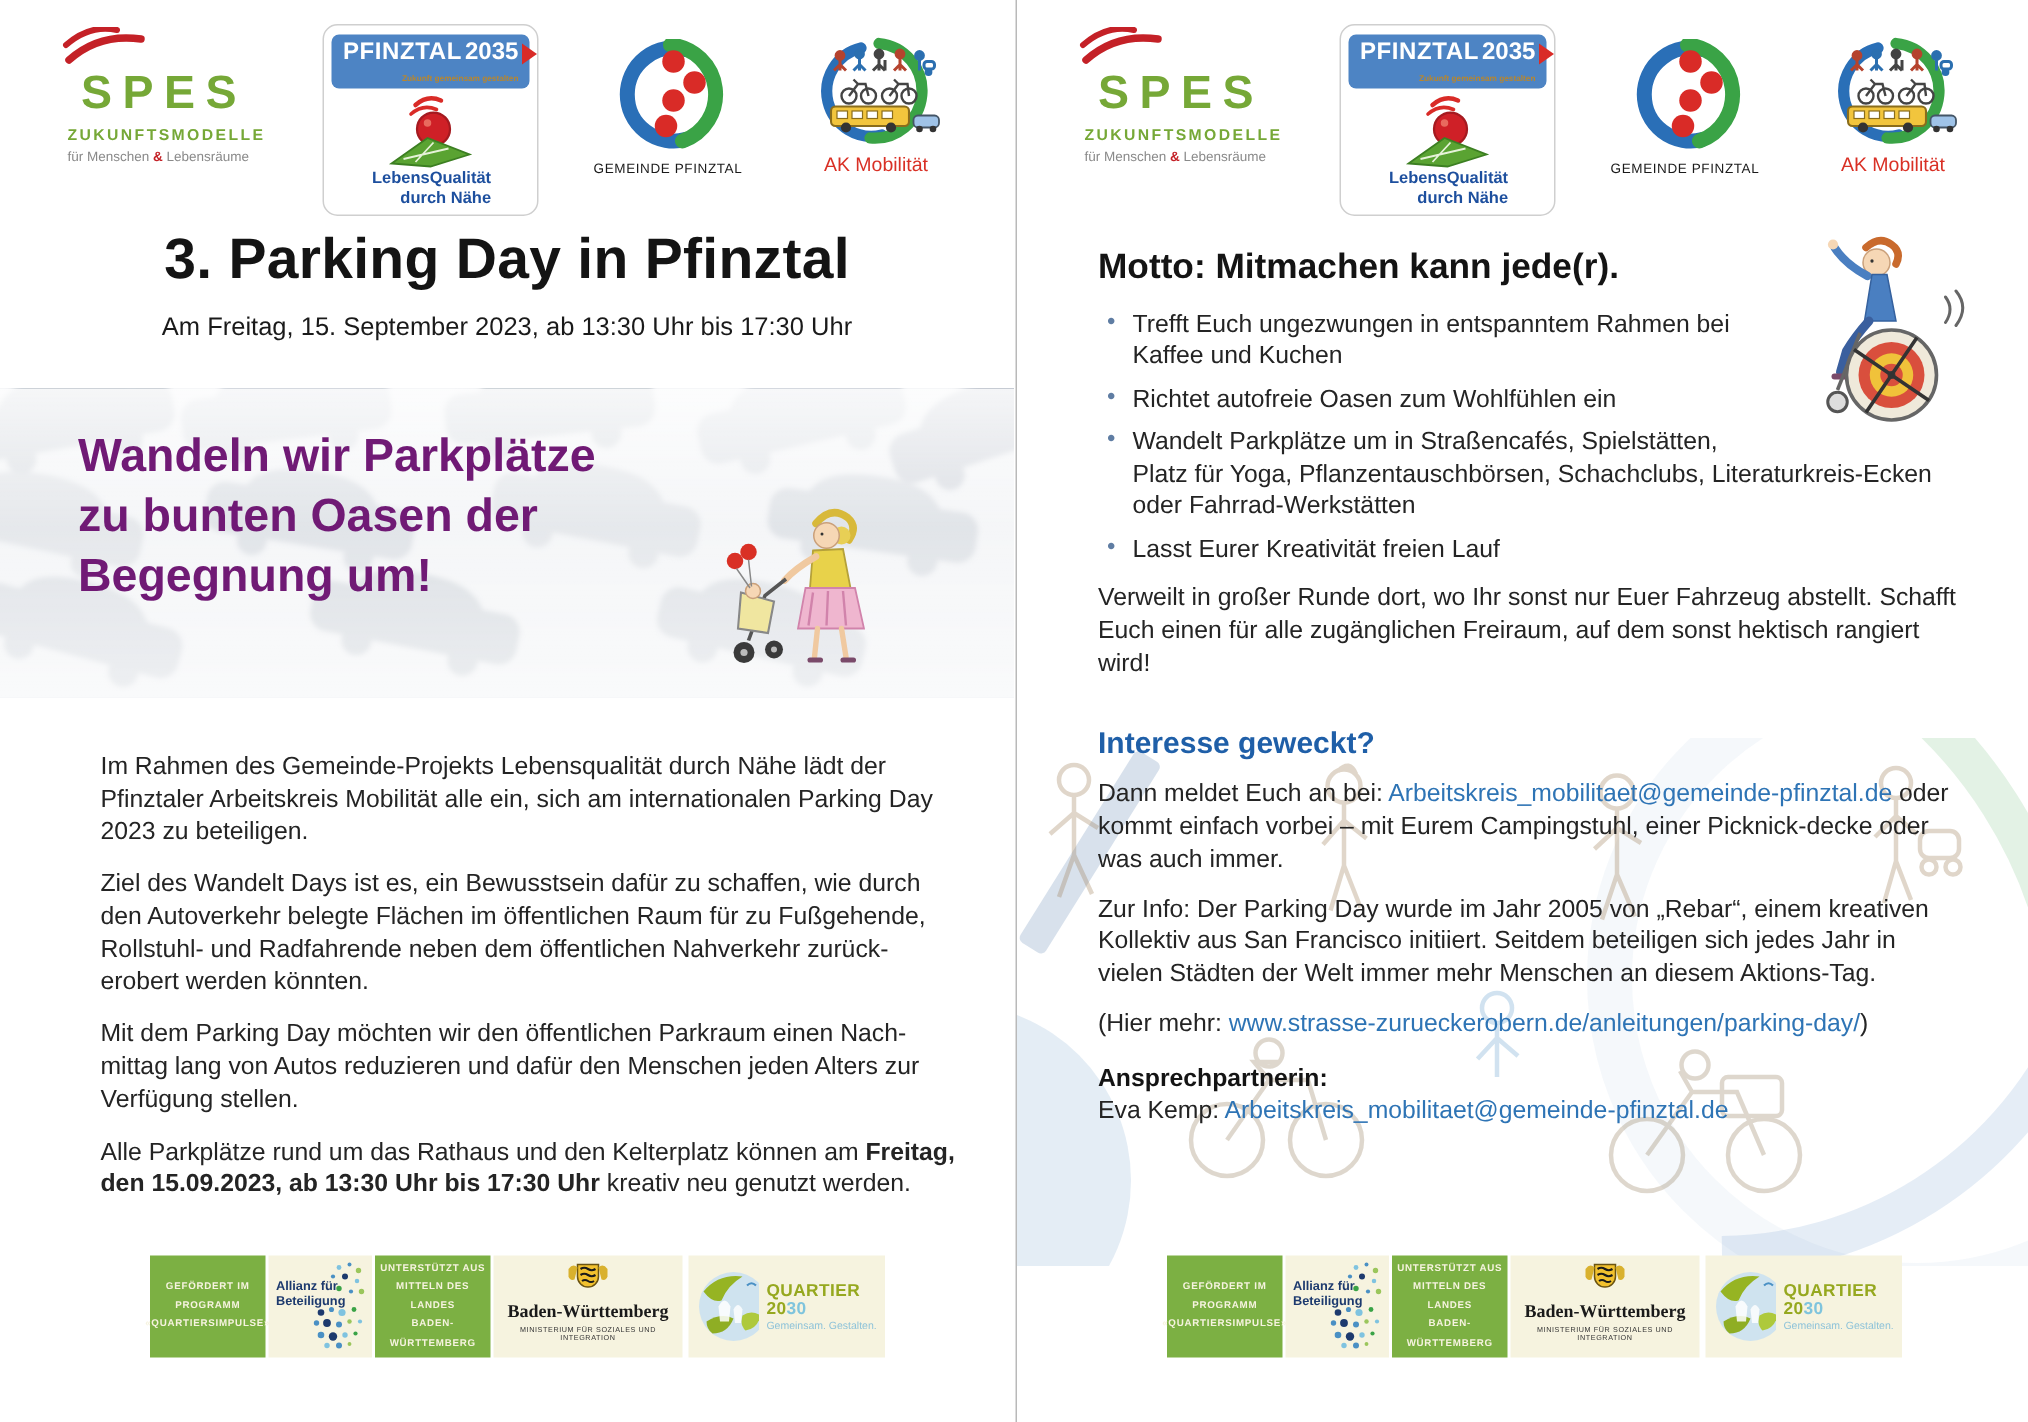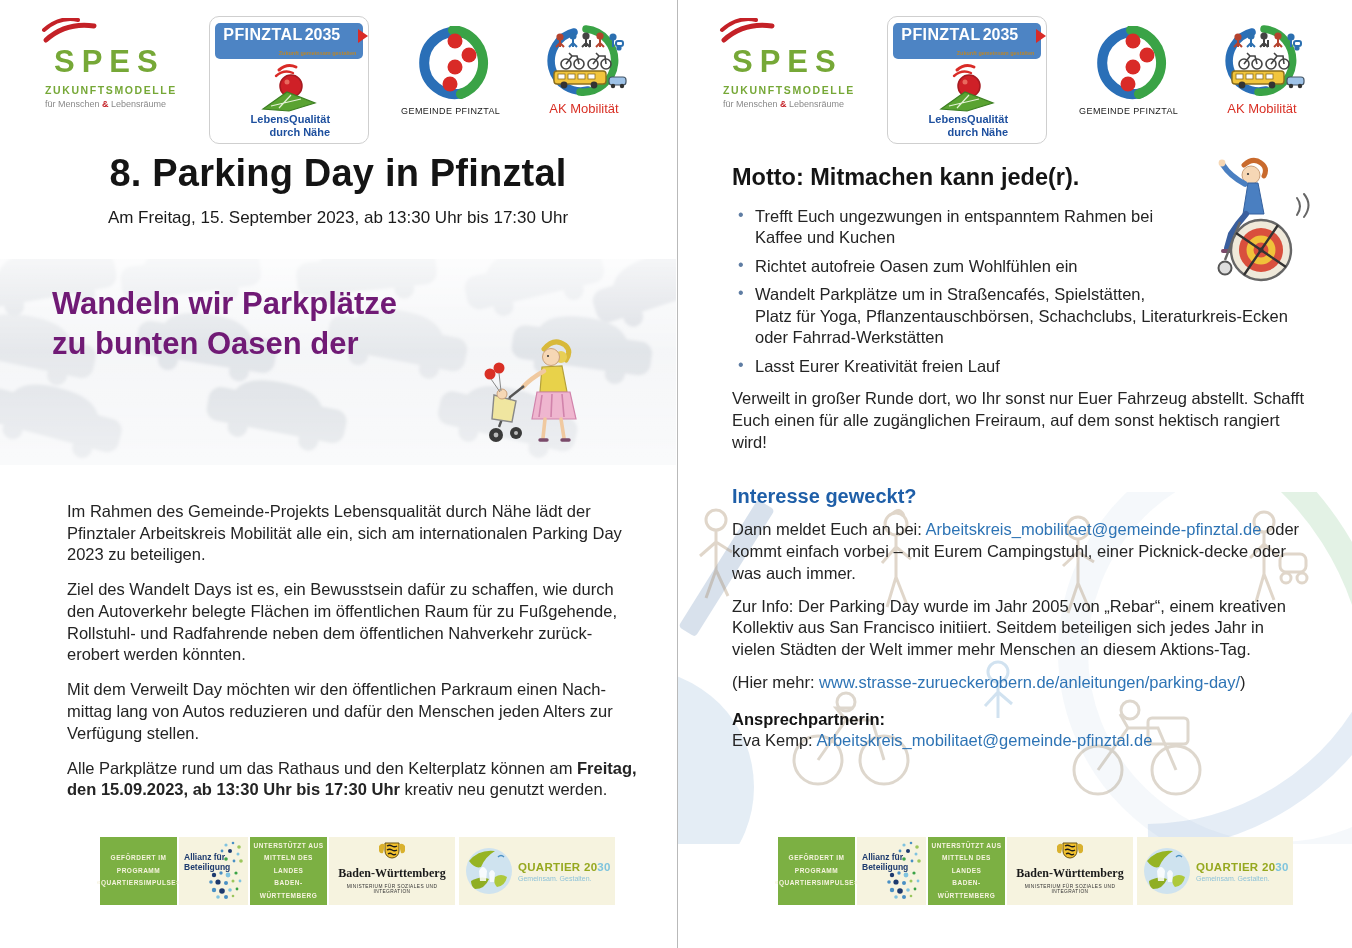--- a/index.html
+++ b/index.html
@@ -13,21 +13,21 @@
   
   .logo-row{height:108px;padding:16px 40px 0 44px;display:flex;justify-content:space-between;align-items:flex-start;}
   .logo{position:relative;}
   .logo-spes{width:140px;margin-top:14px;}
   .spes-swoosh{position:absolute;left:-4px;top:-12px;}
   .spes-word{font-size:31px;font-weight:bold;color:#76a837;letter-spacing:7px;line-height:1;margin:16px 0 0 10px;}
   .spes-sub{font-size:10.5px;font-weight:bold;color:#76a837;letter-spacing:1.6px;margin:7px 0 0 1px;}
   .spes-tag{font-size:9px;color:#8a8a8a;margin:3px 0 0 1px;}
   .spes-tag .amp{color:#c42127;font-weight:bold;}
 
-  .logo-p35{width:160px;background:#fff;border:1px solid #cfcfcf;border-radius:10px;padding:6px 5px 5px;box-sizing:border-box;}
+  .logo-p35{width:144px;background:#fff;border:1px solid #cfcfcf;border-radius:10px;padding:6px 5px 5px;box-sizing:border-box;}
   .p35-bar{position:relative;background:#4d84c4;border-radius:5px;height:36px;padding:3px 8px 0;box-sizing:border-box;}
   .p35-name{font-size:16px;font-weight:bold;color:#ffffff;letter-spacing:.4px;}
   .p35-year{font-size:16px;font-weight:bold;color:#ffffff;margin-left:2px;}
   .p35-arrow{position:absolute;right:-5px;top:6px;width:0;height:0;border-top:7px solid transparent;border-bottom:7px solid transparent;border-left:10px solid #d92b27;}
   .p35-tag{position:absolute;right:7px;bottom:3px;font-size:5.5px;font-weight:bold;color:#b8862e;}
   .p35-body{display:flex;align-items:center;margin-top:2px;flex-direction:column;}
   .p35-claim{font-size:11px;font-weight:bold;color:#1d4f9e;line-height:1.15;margin-left:2px;}
   .p35-claim span{display:block;}
   .p35-claim span:last-child{text-align:right;}
 
@@ -58,21 +58,21 @@
   .ansprech-label{font-weight:bold;color:#141414;}
   .ghost{position:absolute;left:0;top:492px;width:676px;height:352px;z-index:0;pointer-events:none;}
 
   
   .footer-strip{position:absolute;left:100px;bottom:43px;width:488px;height:68px;display:flex;}
   .fbox{height:100%;box-sizing:border-box;flex:none;}
   .fb1{width:77px;margin-right:2px;}
   .fb2{width:69px;margin-right:2px;position:relative;overflow:hidden;}
   .fb3{width:77px;margin-right:2px;}
   .fb4{width:126px;margin-right:4px;text-align:center;padding-top:5px;}
-  .fb5{width:156px;display:flex;align-items:center;padding-left:6px;}
+  .fb5{width:131px;display:flex;align-items:center;padding-left:6px;}
   .fgreen{background:#7cb043;color:#f6f3df;display:flex;align-items:center;justify-content:center;text-align:center;}
   .fcream{background:#f6f3df;}
   .ftext{font-size:6.5px;font-weight:bold;letter-spacing:.5px;line-height:1.9;}
   .ftext span{display:block;}
   .allianz-dots{position:absolute;right:2px;top:2px;}
   .allianz-text{position:absolute;left:5px;top:16px;font-size:8.5px;font-weight:bold;color:#1d3a6e;line-height:1.15;}
   .allianz-text span{display:block;}
   .bw-title{font-family:"Liberation Serif",serif;font-size:12px;font-weight:bold;color:#1a1a1a;margin-top:2px;}
   .bw-sub{font-size:4.8px;color:#333;letter-spacing:.4px;margin-top:3px;}
   .q-text{margin-left:5px;}
@@ -298,21 +298,21 @@
         <div class="gem-caption">GEMEINDE PFINZTAL</div>
       </div>
       <div class="logo logo-ak">
         <svg width="96" height="74">
             <use href="#ak-art"></use>
           </svg>
         <div class="ak-caption">AK Mobilität</div>
       </div>
     </div>
 
-    <h1 class="title">8. Parking Day in Pfinztal</h1>
+    <h1 class="title">3. Parking Day in Pfinztal</h1>
     <div class="subtitle">Am Freitag, 15. September 2023, ab 13:30 Uhr bis 17:30 Uhr</div>
 
     <div class="banner">
       <svg width="676" height="206" viewBox="0 0 676 206">
         <rect width="676" height="206" fill="#eef0f3"></rect>
         <g filter="url(#soft)">
           <use href="#car" x="-24" y="-10" fill="#bfc6ce" opacity="0.75" transform="rotate(-10 40 20)"></use>
           <use href="#car" x="120" y="-16" fill="#c7ccd4" opacity="0.7" transform="rotate(-7 190 10)"></use>
           <use href="#car" x="296" y="-18" fill="#bfc6ce" opacity="0.72" transform="rotate(-6 360 10)"></use>
           <use href="#car" x="462" y="-12" fill="#c7ccd4" opacity="0.7" transform="rotate(-13 530 10)"></use>
@@ -323,30 +323,31 @@
           <use href="#car" x="512" y="58" fill="#c3c9d1" opacity="0.78" transform="rotate(8 580 90)"></use>
           <use href="#car" x="-20" y="128" fill="#c6ccd4" opacity="0.85" transform="rotate(15 50 170)"></use>
           <use href="#car" x="204" y="124" fill="#bfc6ce" opacity="0.85" transform="rotate(11 280 170)"></use>
           <use href="#car" x="436" y="130" fill="#c6ccd4" opacity="0.85" transform="rotate(13 510 170)"></use>
         </g>
         <rect width="676" height="206" fill="url(#fadeWhite)"></rect>
       </svg>
       <div class="banner-text">
         <span>Wandeln wir Parkplätze</span>
         <span>zu bunten Oasen der</span>
+        <span>Begegnung um!</span>
       </div>
       <svg class="stroller" width="120" height="112">
           <use href="#stroller-art"></use>
         </svg>
     </div>
 
     <div class="body-copy">
       <p>Im Rahmen des Gemeinde-Projekts Lebensqualität durch Nähe lädt der Pfinztaler Arbeitskreis Mobilität alle ein, sich am internationalen Parking Day 2023 zu beteiligen.</p>
       <p>Ziel des Wandelt Days ist es, ein Bewusstsein dafür zu schaffen, wie durch den Autoverkehr belegte Flächen im öffentlichen Raum für zu Fußgehende, Rollstuhl- und Radfahrende neben dem öffentlichen Nahverkehr zurück-erobert werden könnten.</p>
-      <p>Mit dem Verweilt Day möchten wir den öffentlichen Parkraum einen Nach-mittag lang von Autos reduzieren und dafür den Menschen jeden Alters zur Verfügung stellen.</p>
+      <p>Mit dem Parking Day möchten wir den öffentlichen Parkraum einen Nach-mittag lang von Autos reduzieren und dafür den Menschen jeden Alters zur Verfügung stellen.</p>
       <p><span>Alle Parkplätze rund um das Rathaus und den Kelterplatz können am </span><strong>Freitag, den 15.09.2023, ab 13:30 Uhr bis 17:30 Uhr</strong><span> kreativ neu genutzt werden.</span></p>
     </div>
 
     <div class="footer-strip">
       <div class="fbox fb1 fgreen">
         <div class="ftext">
             <span>GEFÖRDERT IM</span>
             <span>PROGRAMM</span>
             <span>«QUARTIERSIMPULSE»</span>
           </div>

